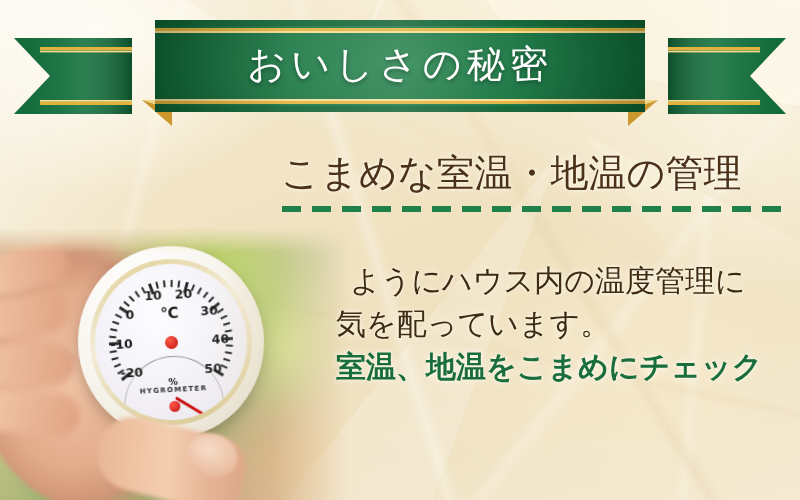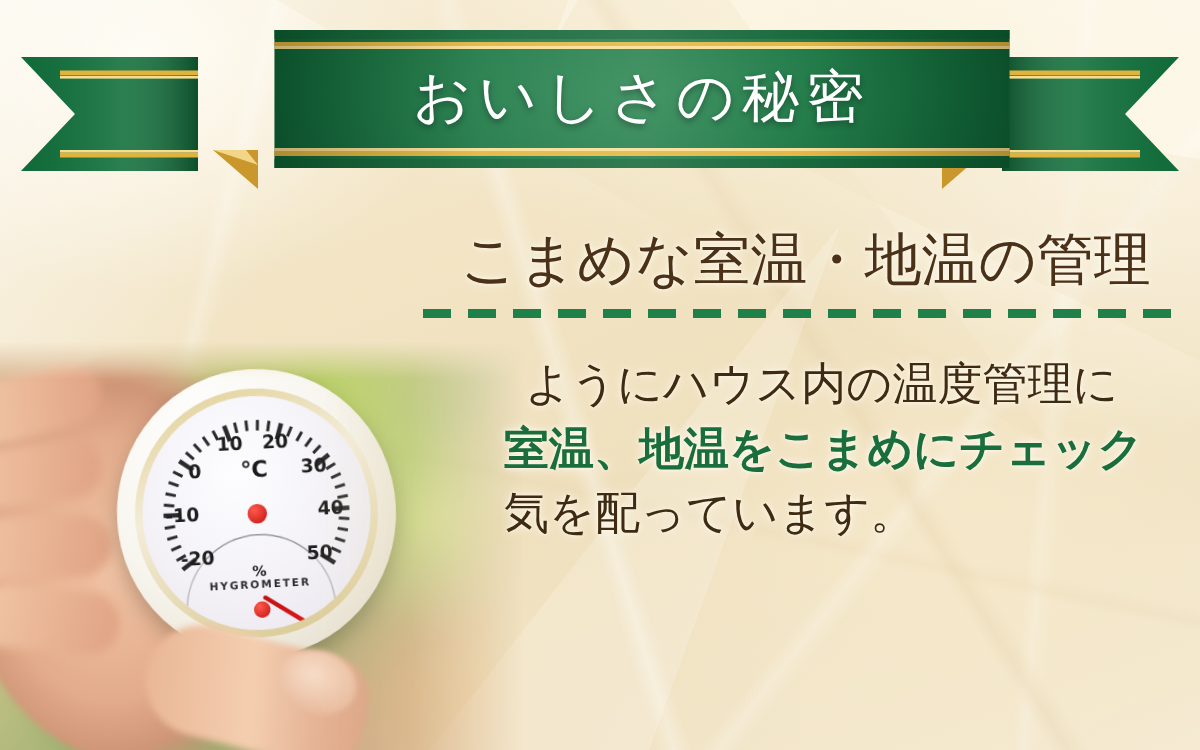--- a/index.html
+++ b/index.html
@@ -167,21 +167,20 @@
   .band{
     position:absolute; left:155px; top:6px; width:490px; height:92px;
     background:
       linear-gradient(#0c6132 0 6px, transparent 6px),
       linear-gradient(to bottom, transparent 0 8px, #e2b33c 8px 11px, transparent 11px),
       linear-gradient(to bottom, transparent 0 11px, #f7dd8f 11px 13px, transparent 13px),
       linear-gradient(to bottom, transparent 0 79px, #f7dd8f 79px 81px, transparent 81px),
       linear-gradient(to bottom, transparent 0 81px, #e2b33c 81px 84px, transparent 84px),
       linear-gradient(to bottom, transparent 0 86px, #0c6132 86px 92px, transparent 92px),
       radial-gradient(ellipse 330px 120px at 50% 45%, #22814a 0%, #12703c 52%, #0a5c30 100%);
-    margin-left: 28px;
   }
   .band-sheen{
     position:absolute; inset:0;
     background:linear-gradient(to right, rgba(0,0,0,.22) 0%, rgba(255,255,255,.10) 28%, rgba(255,255,255,.16) 50%, rgba(255,255,255,.06) 72%, rgba(0,0,0,.22) 100%);
     pointer-events:none;
   }
   .band-title{
     position:absolute; left:0; right:0; top:50%; transform:translateY(-52%);
     text-align:center; color:#ffffff;
     font-family:"DejaVu Serif", serif; font-size:38px; letter-spacing:5px;
@@ -199,36 +198,35 @@
   }
   .badge-sono{ font-size:13px; letter-spacing:1px; line-height:1; margin-bottom:1px; }
   .badge-num { font-size:33px; line-height:1; font-weight:400; }
 
   
   .headline{
     position:absolute; left:281px; top:152px; width:512px;
     font-size:38px; color:#4a3118; letter-spacing:0px; line-height:1.12;
     text-shadow:0 0 3px rgba(255,252,242,.95), 0 0 7px rgba(255,252,242,.8);
     white-space:nowrap;
-    text-align:center;
   }
   .dashes{
     position:absolute; left:282px; top:206px; width:508px; height:6px;
     background:repeating-linear-gradient(to right, #1f8049 0 19px, rgba(0,0,0,0) 19px 30px);
   }
 
   
   .body-copy{
     position:absolute; left:336px; top:236px; width:460px;
     font-size:30px; line-height:1.43; color:#3f2a12;
     text-shadow:0 0 3px rgba(255,252,242,.95), 0 0 8px rgba(255,252,242,.85);
   }
   .body-copy .ln{ white-space:nowrap; }
   .body-copy .green{ color:#1a6e3c; font-weight:700; }
-  .ln.indent{ padding-left:14px; }
+  .ln.indent{ padding-left:14px;margin-top:24px; }
 </style>
 </head>
 <body>
 
 <div id="stage">
 
   <div class="bg-base"></div>
   <div class="bg-veins"></div>
   <div class="bg-facets"></div>
 
@@ -464,17 +462,17 @@
       <div class="band-title">おいしさの秘密</div>
     </div>
   </div>
 
 
   <div class="headline">こまめな室温・地温の管理</div>
   <div class="dashes"></div>
 
   <div class="body-copy" id="bodyCopy">
       <div class="ln indent">ようにハウス内の温度管理に</div>
+      <div class="ln">気を配っています。</div>
       <div class="ln green">室温、地温をこまめにチェック</div>
-      <div class="ln">気を配っています。</div>
     </div>
 
 </div>
 
 </body></html>

